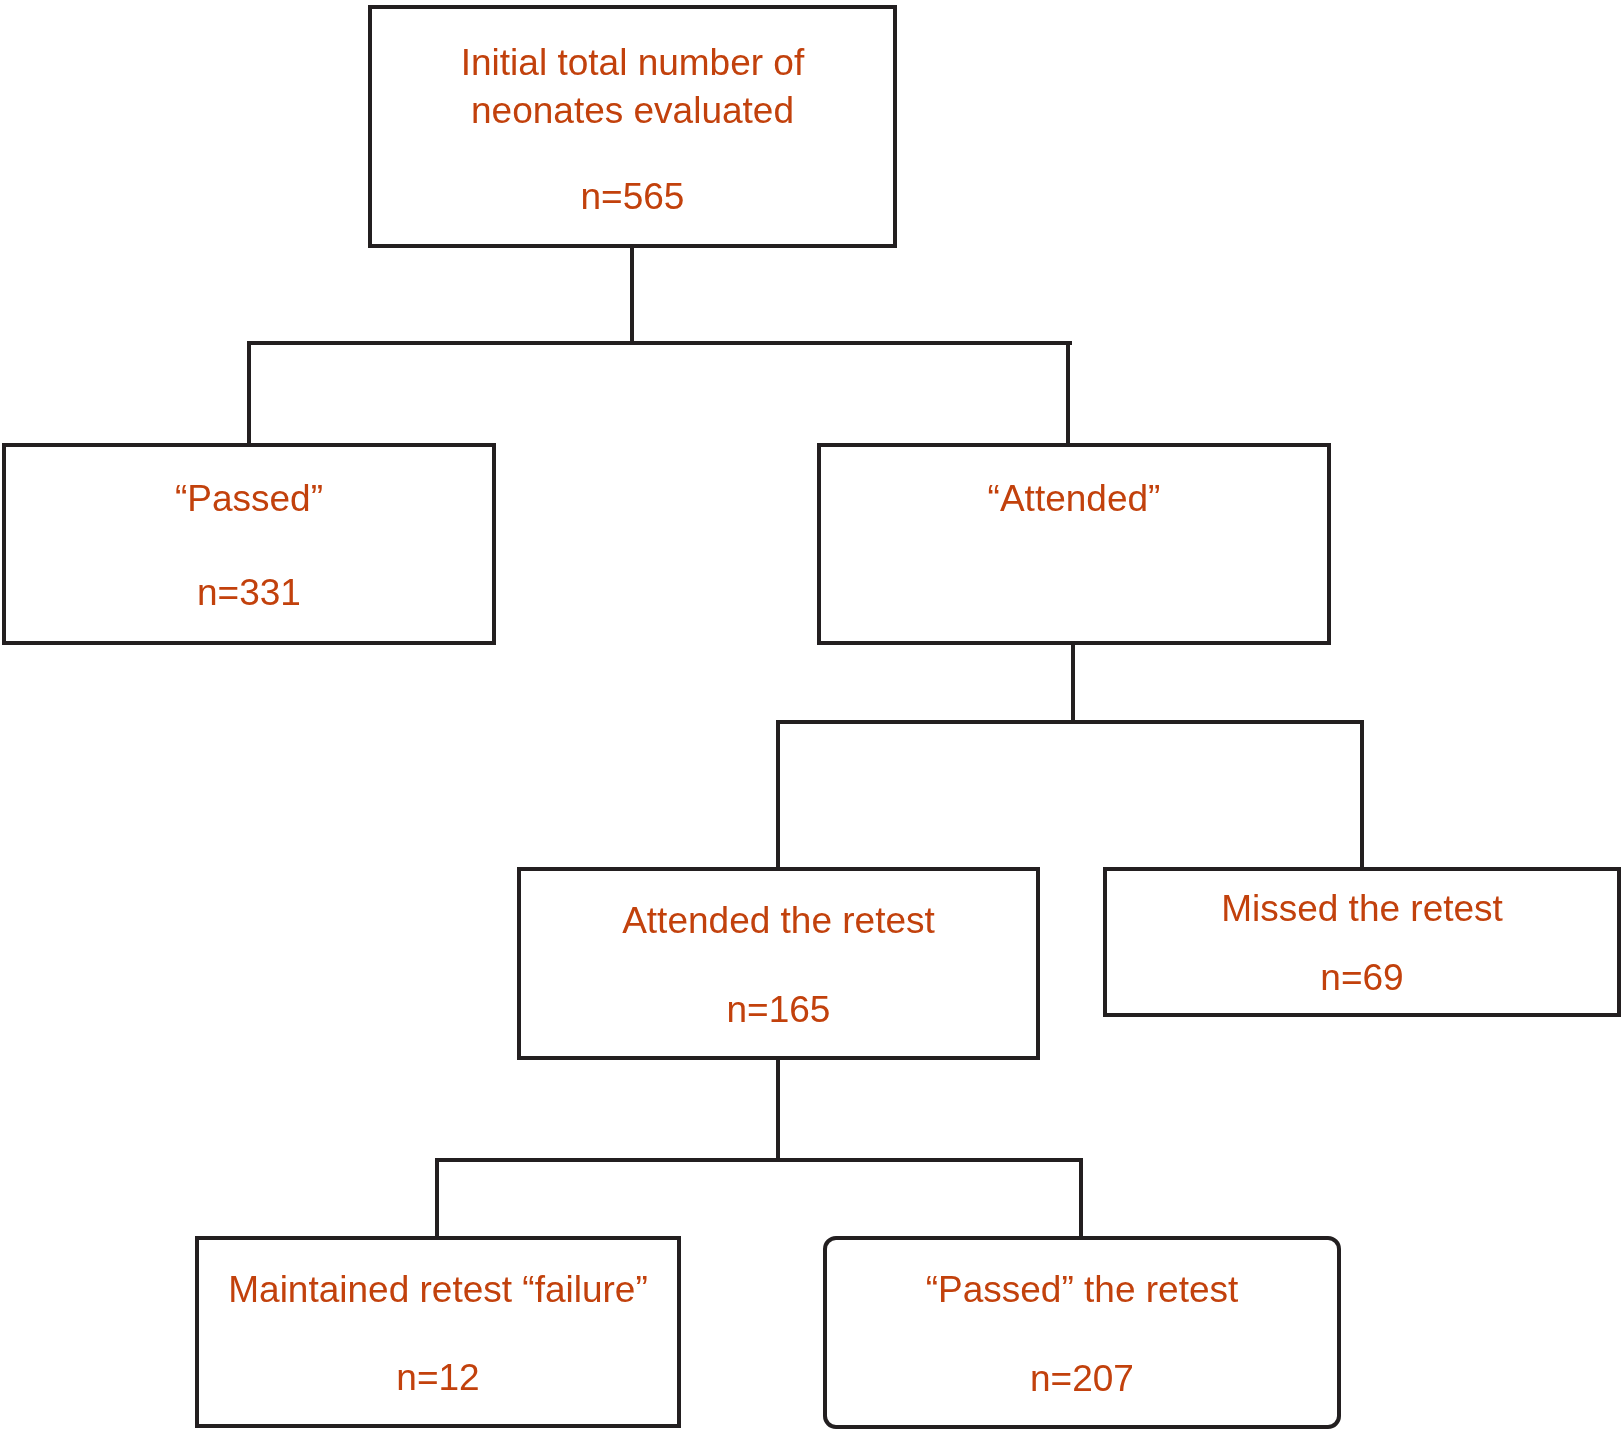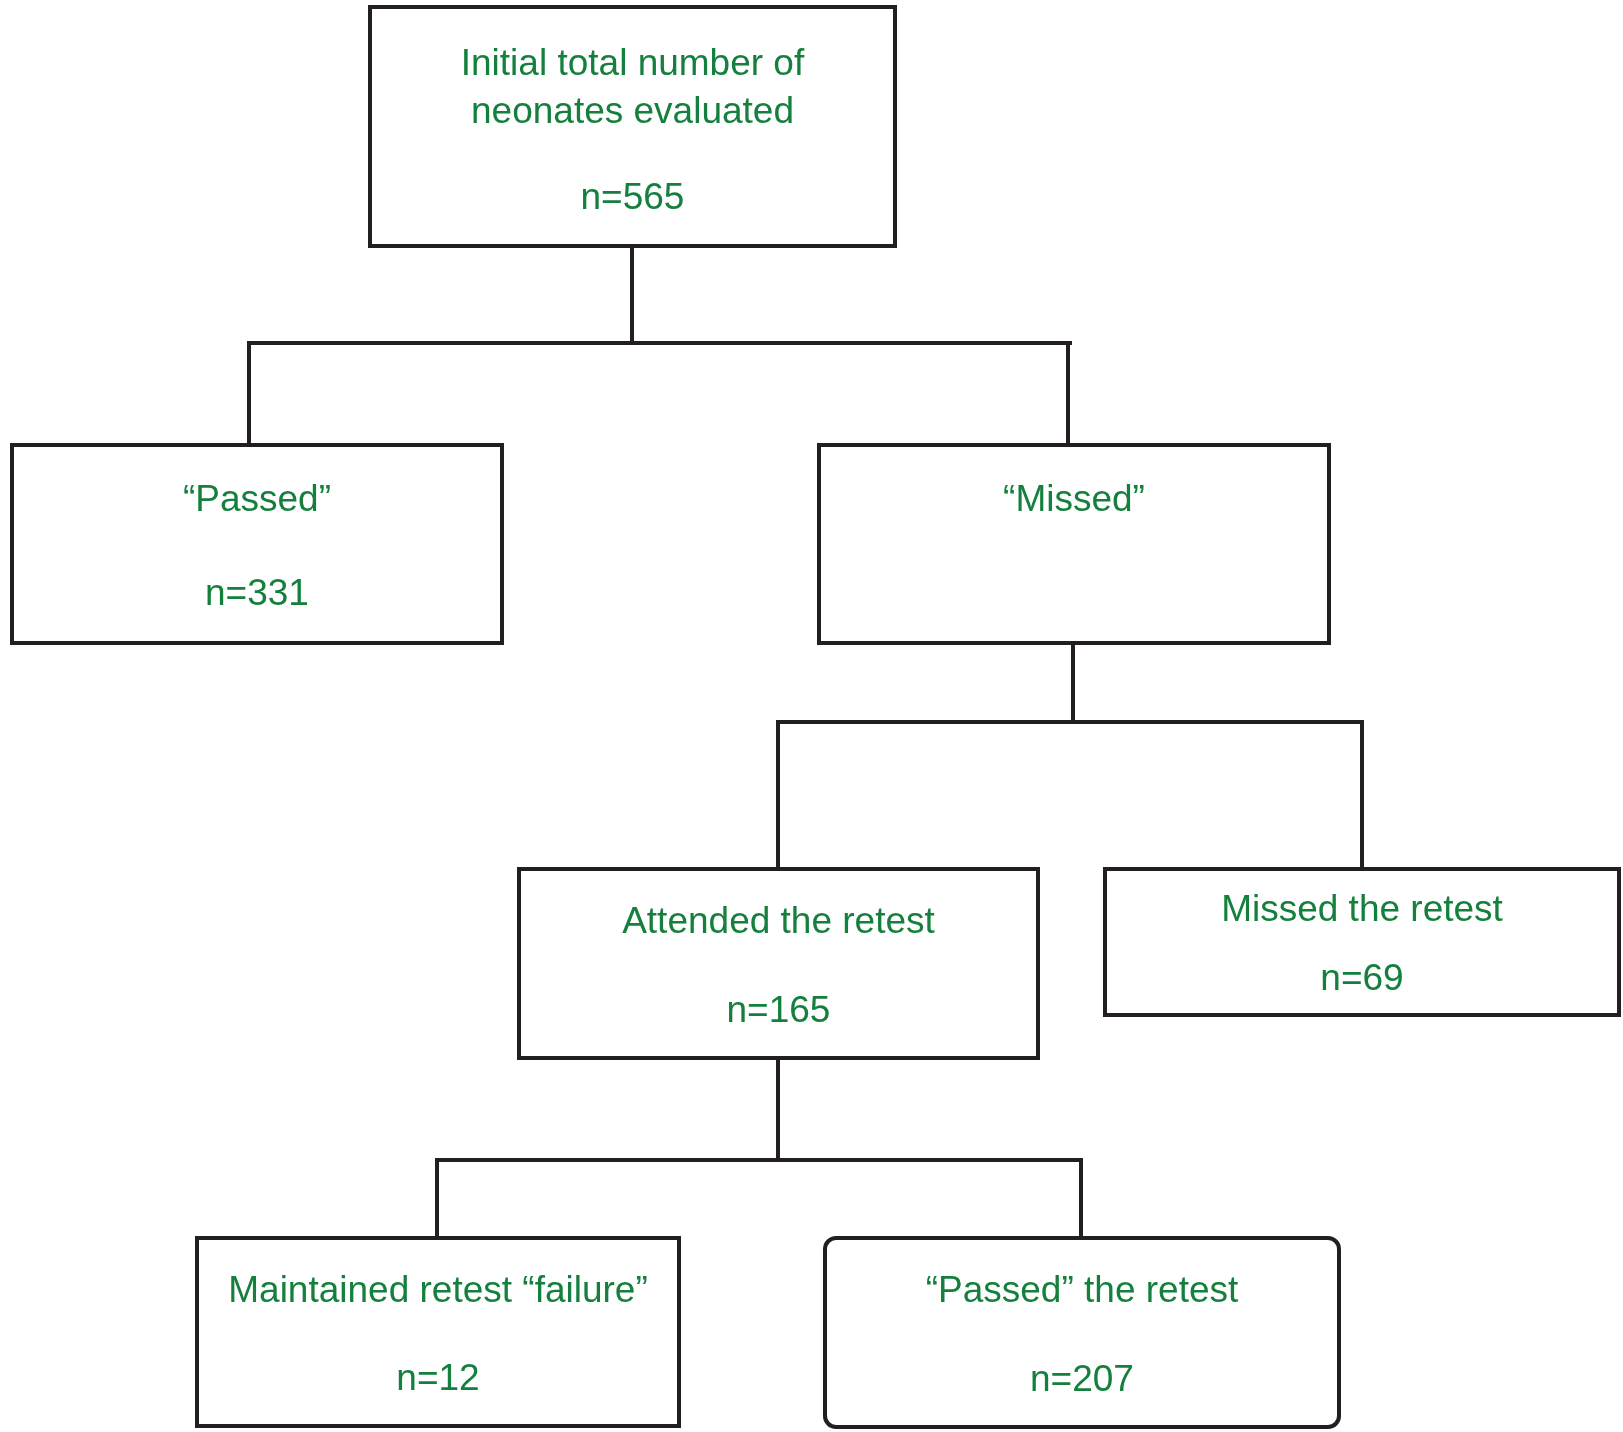--- a/index.html
+++ b/index.html
@@ -6,21 +6,21 @@
     margin: 0;
     padding: 0;
     background: #ffffff;
   }
   .canvas {
     position: relative;
     width: 1623px;
     height: 1432px;
     background: #ffffff;
     font-family: "Liberation Sans", "DejaVu Sans", sans-serif;
-    color: #15803d;
+    color: #c2410c;
     overflow: hidden;
   }
   .node {
     position: absolute;
     box-sizing: border-box;
     background: #ffffff;
     border: 4px solid #231f20;
     text-align: center;
   }
   .node .label,
@@ -36,21 +36,21 @@
   .node .label { top: 27%; }
   .node .nval  { top: 75%; }
   .node--tall .label { top: 33%; padding: 0 20px; }
   .node--tall .nval  { top: 80%; }
   .edge {
     position: absolute;
     background: #231f20;
   }
   
   #node-total          { left: 368px;  top: 5px;    width: 529px; height: 243px; }
-  #node-passed         { left: 10px;    top: 443px;  width: 494px; height: 202px; }
+  #node-passed         { left: 2px;    top: 443px;  width: 494px; height: 202px; }
   #node-failure        { left: 817px;  top: 443px;  width: 514px; height: 202px; }
   #node-attended       { left: 517px;  top: 867px;  width: 523px; height: 193px; padding-left: 32px; }
   #node-missed         { left: 1103px; top: 867px;  width: 518px; height: 150px; }
   #node-maintained     { left: 195px;  top: 1236px; width: 486px; height: 192px; }
   #node-passed-retest  { left: 823px;  top: 1236px; width: 518px; height: 193px; border-radius: 13px; }
   
   #c1-stem       { left: 630px;  top: 246px;  width: 4px;   height: 99px;  }
   #c1-bar        { left: 247px;  top: 341px;  width: 825px; height: 4px;   }
   #c1-drop-left  { left: 247px;  top: 341px;  width: 4px;   height: 104px; }
   #c1-drop-right { left: 1066px; top: 341px;  width: 4px;   height: 104px; }
@@ -87,21 +87,21 @@
     <div class="label">Initial total number of neonates evaluated</div>
     <div class="nval">n=565</div>
   </div>
 
   <div class="node" id="node-passed">
     <div class="label">“Passed”</div>
     <div class="nval">n=331</div>
   </div>
 
   <div class="node" id="node-failure">
-    <div class="label">“Missed”</div>
+    <div class="label">“Attended”</div>
   </div>
 
   <div class="node" id="node-attended">
     <div class="label">Attended the retest</div>
     <div class="nval">n=165</div>
   </div>
 
   <div class="node" id="node-missed">
     <div class="label">Missed the retest</div>
     <div class="nval">n=69</div>

